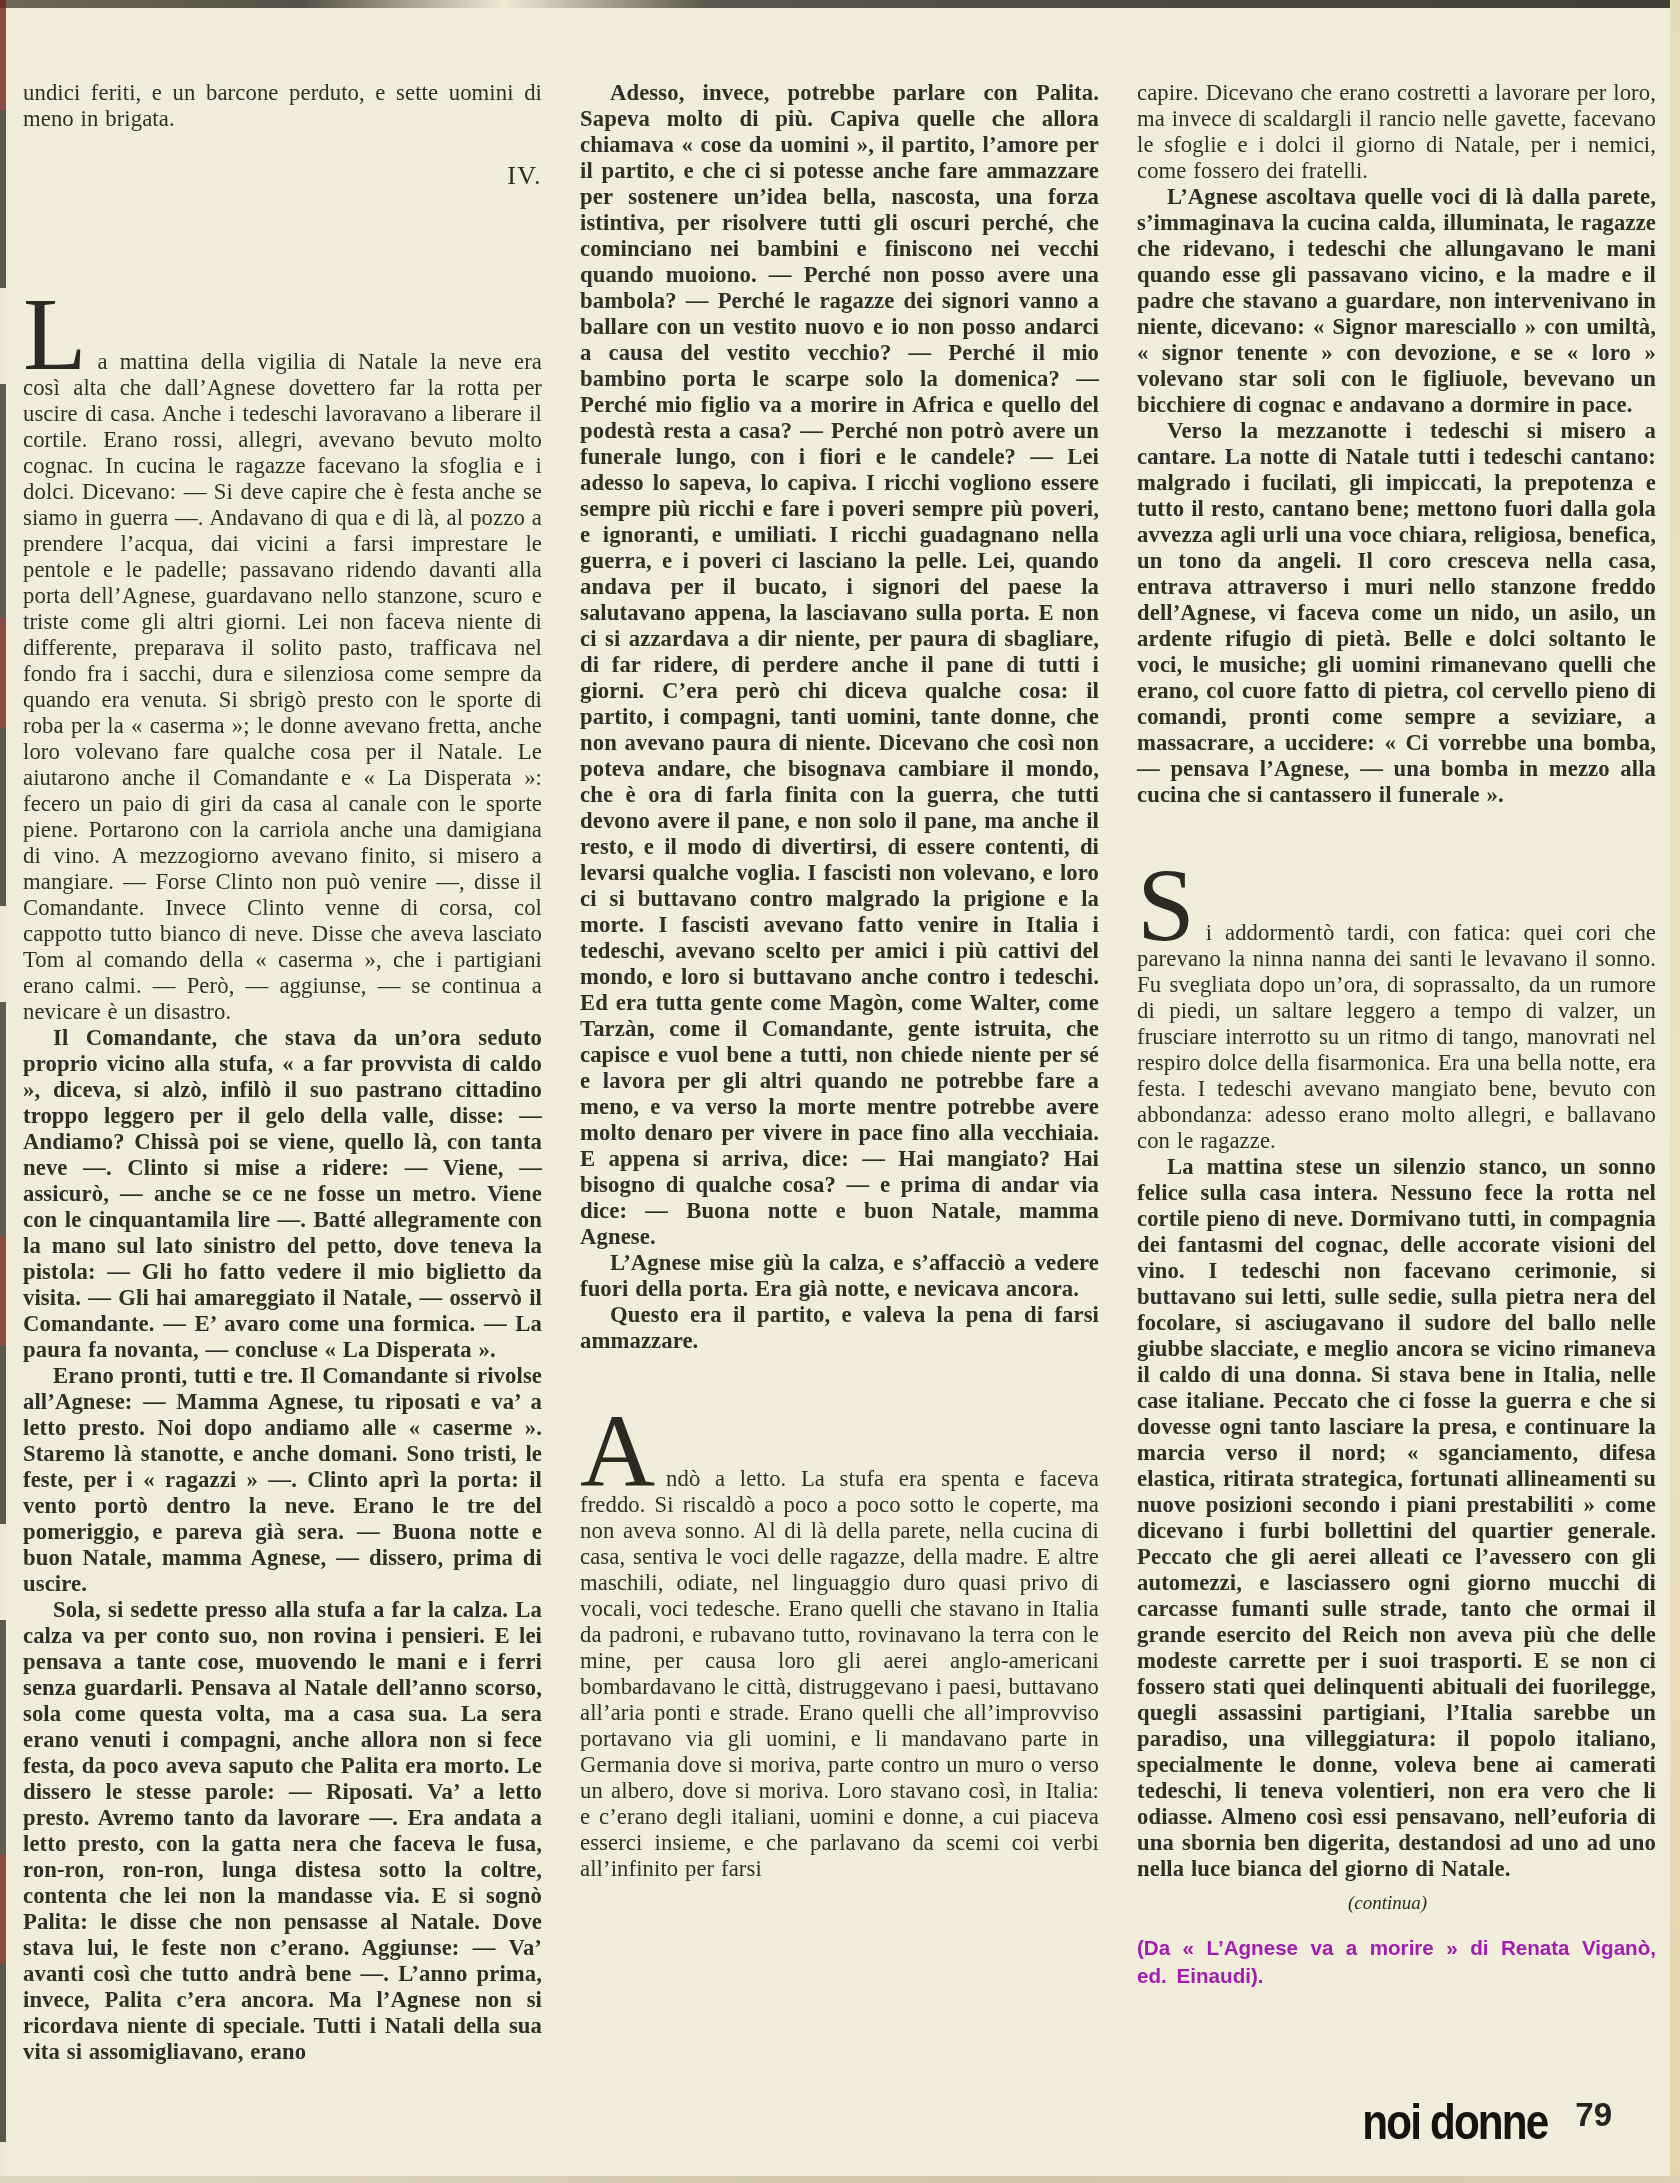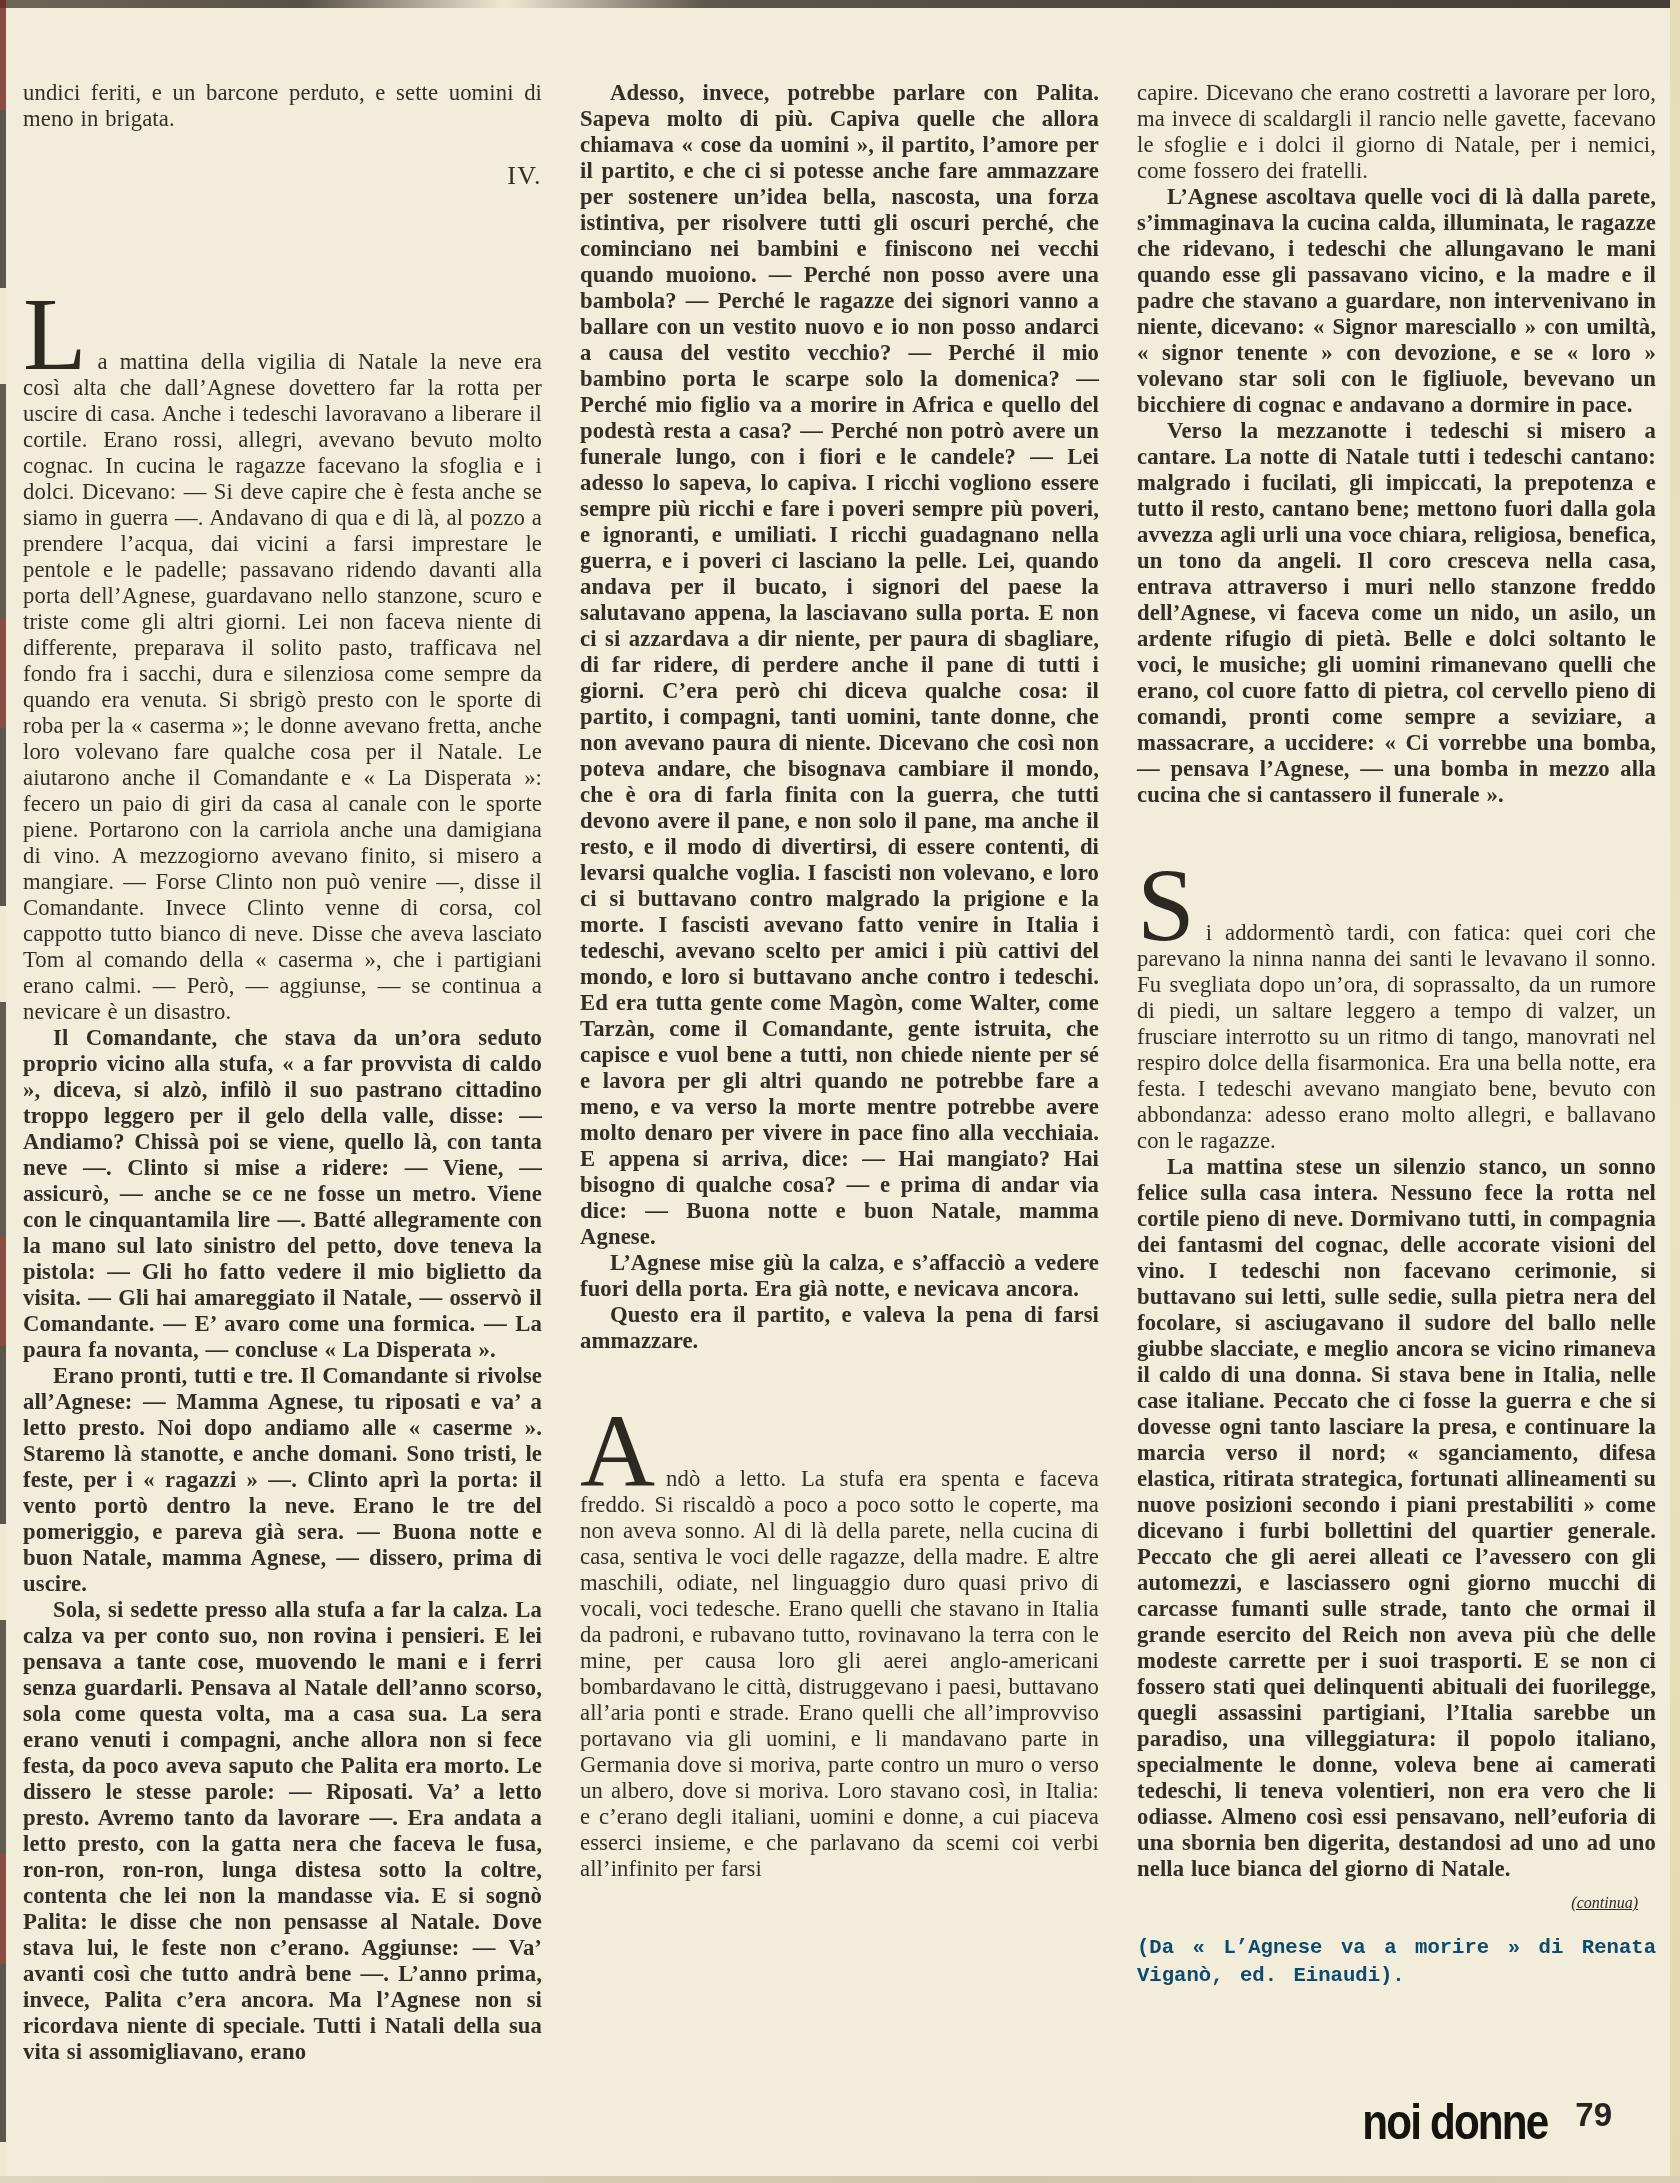--- a/index.html
+++ b/index.html
@@ -34,27 +34,27 @@
   .heading{
     text-align:right;font-size:26px;color:#312e27;
     margin:29px 0 143px 0;letter-spacing:1.4px;
   }
   .gap-above{margin-top:97px;}
   .dropcap{
     font-size:104px;line-height:0;margin-right:11px;
     color:#2c2922;letter-spacing:0;
   }
   .continua{
-    margin:6.9px 18px 0 0;text-align:right;font-style:italic;
-    font-size:16px;line-height:27.5px;color:#2c2922;text-decoration:underline;
+    margin:6.9px 18px 0 0;text-align:center;font-style:italic;
+    font-size:19px;line-height:27.5px;color:#2c2922;
   }
   .attribution{
     margin:18px 0 0 0;text-align:justify;
-    font-family:Liberation Mono, monospace;
-    font-weight:bold;font-size:20.6px;line-height:27.5px;color:#0c4a6e;
+    font-family:Liberation Sans, sans-serif;
+    font-weight:bold;font-size:20.6px;line-height:27.5px;color:#a21caf;
     word-spacing:4.1px;
   }
   .footer{
     position:absolute;right:69px;bottom:32px;
     display:flex;align-items:flex-start;gap:28px;
   }
   .magazine-logo{
     font-family:"Liberation Sans","DejaVu Sans",sans-serif;
     font-weight:bold;font-size:48px;letter-spacing:-2.1px;
     color:#16140f;transform:scaleX(.88) scaleY(1.05);transform-origin:right bottom;

